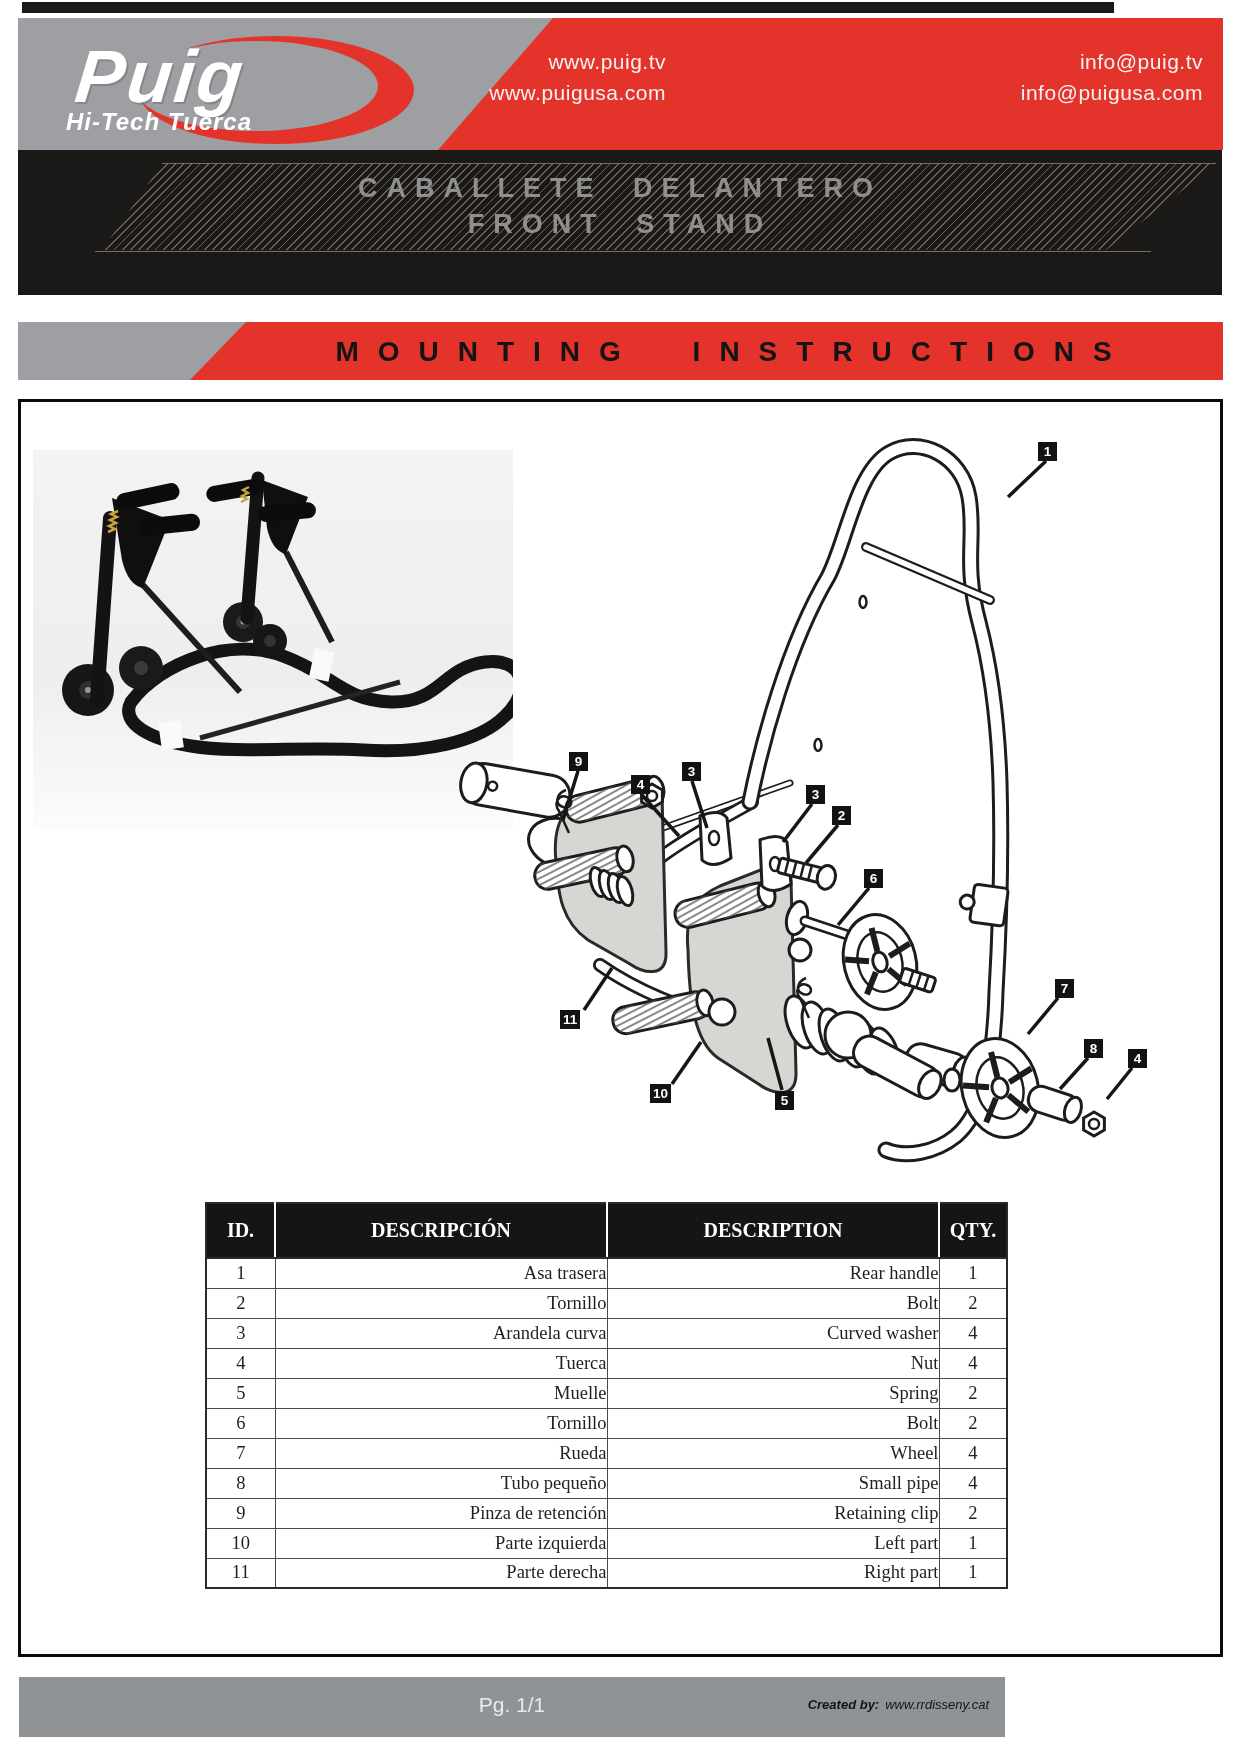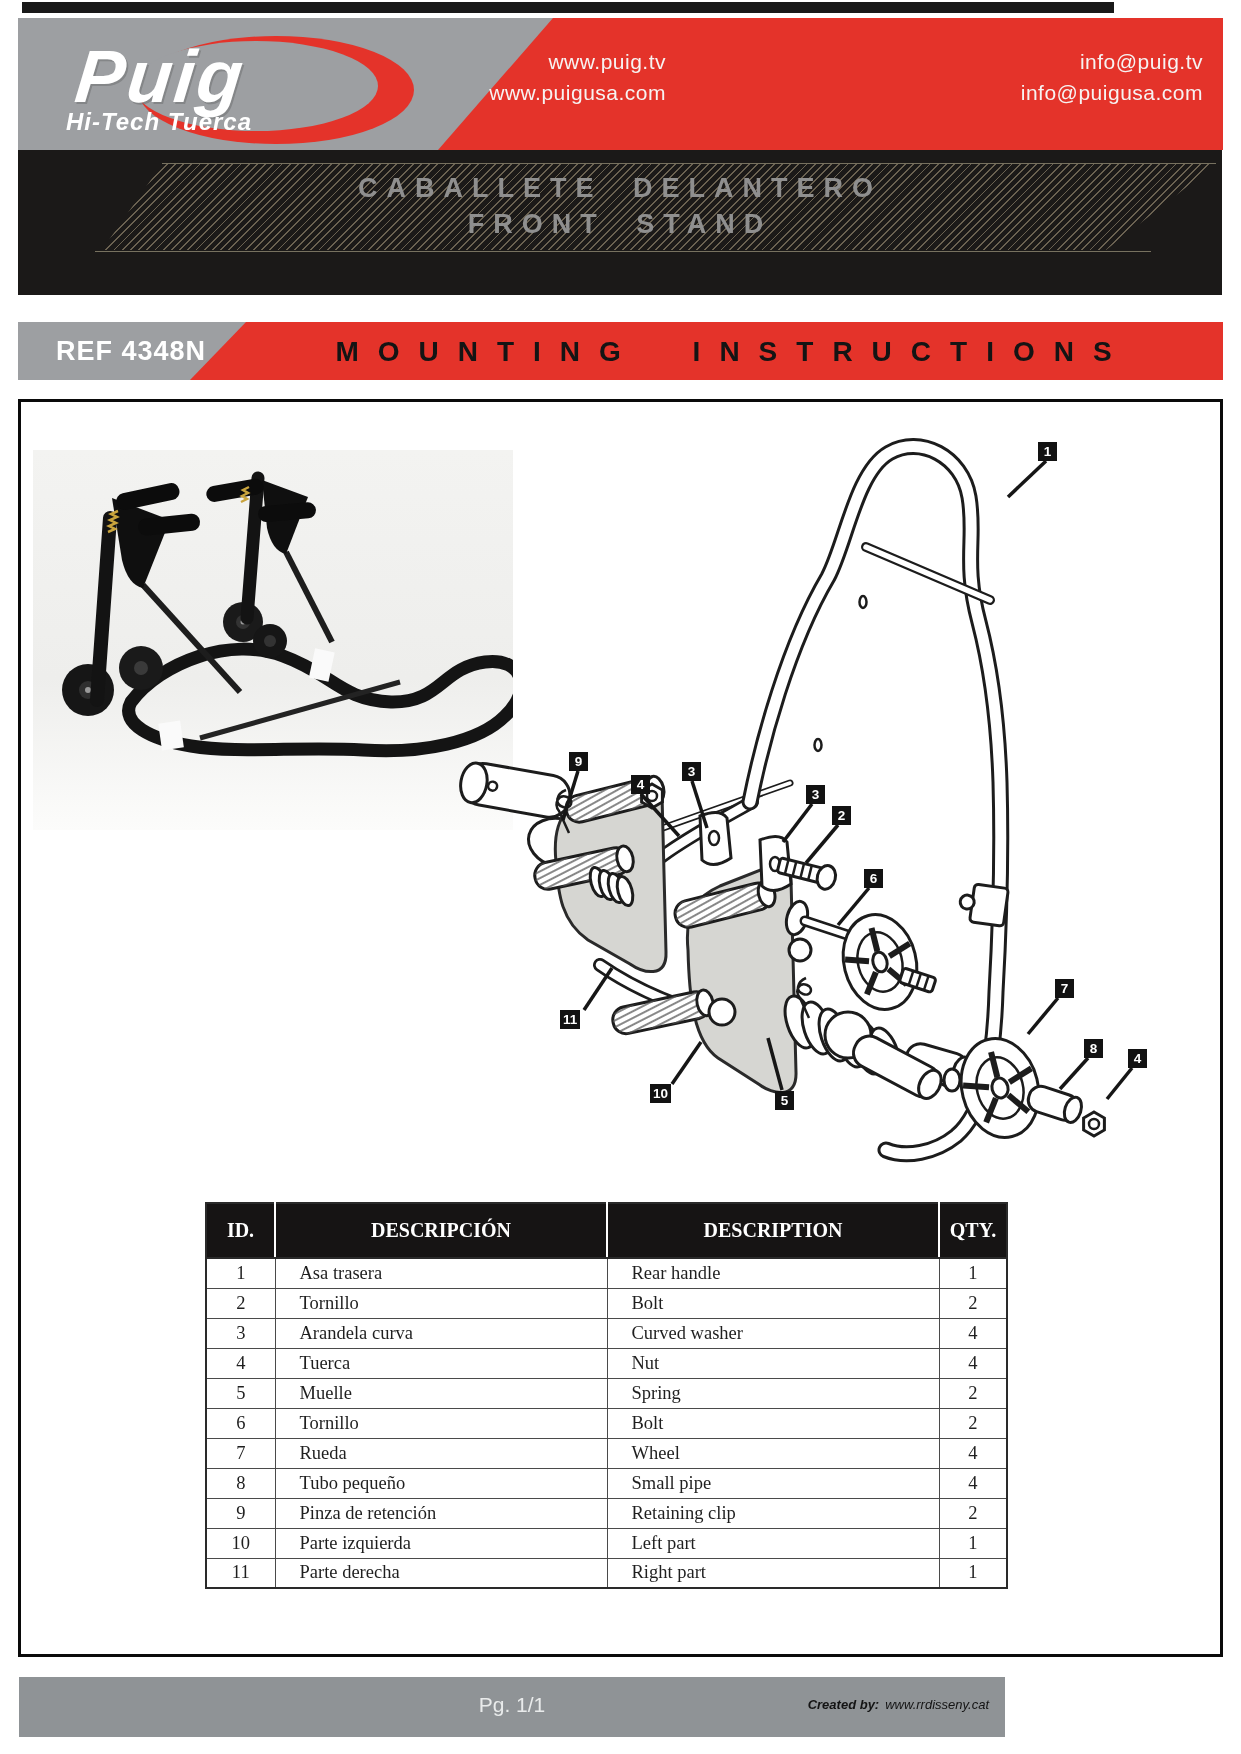--- a/index.html
+++ b/index.html
@@ -64,21 +64,21 @@
     table-layout:fixed;font-family:Liberation Serif, serif;}
   table.parts col.c1{width:69px;} table.parts col.c2{width:332px;}
   table.parts col.c3{width:332px;} table.parts col.c4{width:68px;}
   table.parts thead th{background:#161414;color:#fff;font-size:20px;font-weight:bold;
     height:55px;border-left:2px solid #fff;border-bottom:2px solid #2a2a2a;}
   table.parts thead th:first-child{border-left:2px solid #2a2a2a;}
   table.parts td{height:30px;font-size:18.5px;color:#1f1f1f;border:1px solid #4a4a4a;
     padding:0;}
   table.parts{border:2px solid #2a2a2a;}
   table.parts td.num{text-align:center;}
-  table.parts td.txt{padding-left:24px;text-align:left;}
+  table.parts td.txt{padding-left:24px;text-align:right;}
 
   
   .footer{left:19px;top:1677px;width:986px;height:60px;background:#8f9396;}
   .footer-page{position:absolute;left:0;top:0;width:100%;height:60px;line-height:56px;
     text-align:center;color:#e9ebeb;font-size:21px;font-weight:400;}
   .footer-credit{position:absolute;right:16px;top:20px;font-size:13px;color:#141414;font-style:italic;}
   .footer-credit b{font-weight:bold;margin-right:6px;}
 </style>
 </head>
 <body>
@@ -114,21 +114,20 @@
     <div class="banner-line-top"></div>
     <div class="banner-line-bot"></div>
     <div class="banner-text">
       <div>CABALLETE DELANTERO</div>
       <div>FRONT STAND</div>
     </div>
   </div>
 
   <div class="abs refbar">
     <div class="ref-gray"></div>
-    <div class="ref-text">REF 4348N</div>
     <div class="mount-text">MOUNTING INSTRUCTIONS</div>
   </div>
 
   <div class="abs content-box"></div>
 
   <svg class="abs" style="left:33px;top:450px;" width="480" height="380" viewBox="33 450 480 380">
     <defs>
       <linearGradient id="photobg" x1="0" y1="0" x2="0" y2="1">
         <stop offset="0" stop-color="#f3f3f1"></stop>
           <stop offset=".6" stop-color="#eeeeec"></stop>

